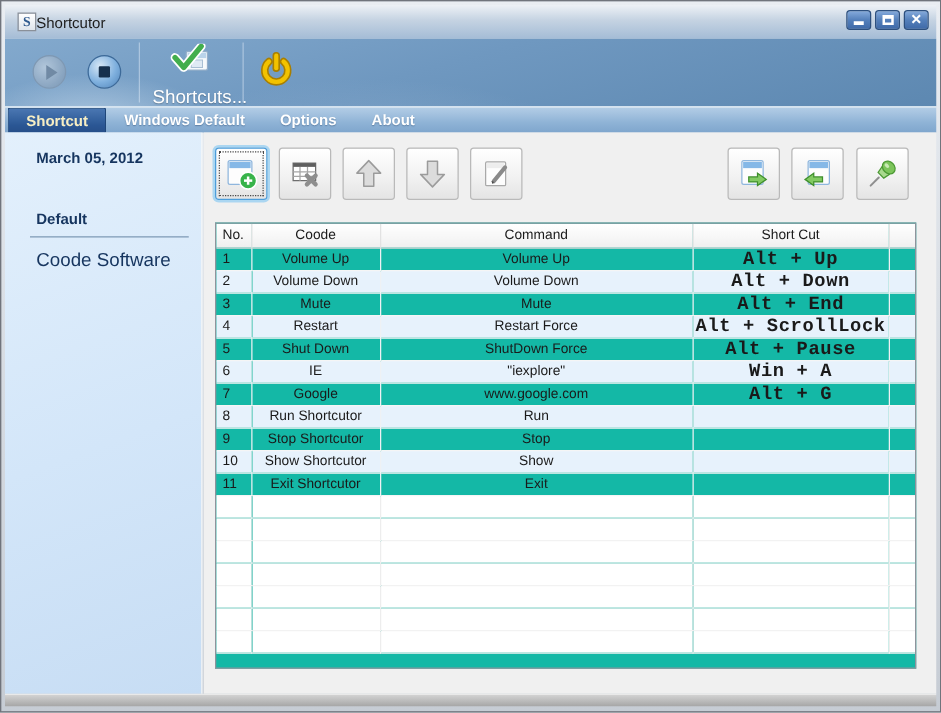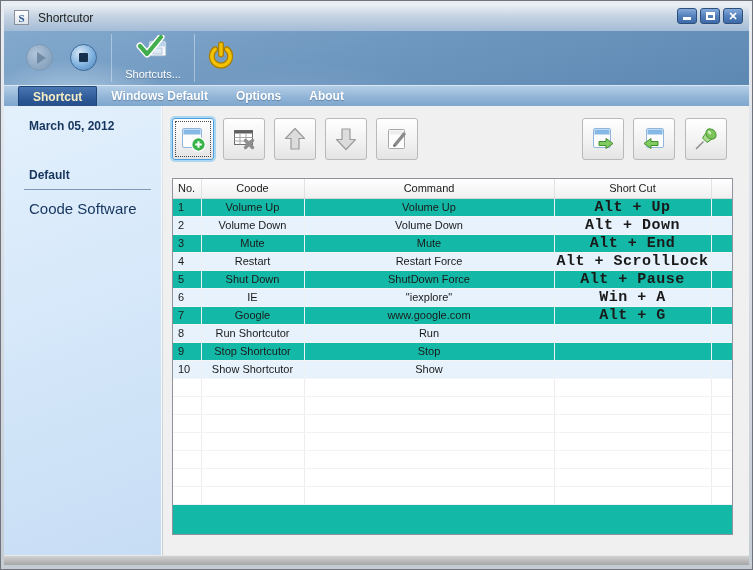--- a/index.html
+++ b/index.html
@@ -8,21 +8,21 @@
   .window { position:relative; width:753px; height:570px; border:1px solid #70747c;
             background:linear-gradient(#e9edf2,#c6ccd4); overflow:hidden; }
 
   
   .titlebar { position:absolute; left:3px; right:3px; top:3px; height:27px;
               background:linear-gradient(#edf1f6 0%, #c5d3e2 45%, #a4bcd6 100%);
               display:flex; align-items:center; padding-left:10px; }
   .app-icon { width:15px; height:15px; background:linear-gradient(#ffffff,#dfe5ec); border:1px solid #8a9099;
               color:#2f5a8f; font-family:"Liberation Serif",serif; font-weight:bold; font-size:11px;
               display:flex; align-items:center; justify-content:center; }
-  .title-text { margin-left:9px; font-size:12px; color:#1c1c1c; }
+  .title-text { font-size:12px; color:#1c1c1c; }
   .win-controls { position:absolute; right:6px; top:4px; display:flex; gap:3px; }
   .win-btn { width:20px; height:16px; border:1px solid #2c4f7e; border-radius:3px;
              background:linear-gradient(#85aadb 0%, #5480bb 50%, #3f6aa8 100%);
              display:flex; align-items:center; justify-content:center; cursor:default; }
   .glyph-min { width:8px; height:3px; background:#fff; margin-top:5px; }
   .glyph-max { width:9px; height:8px; border:2px solid #fff; border-top-width:3px; }
   .glyph-close { color:#fff; font-size:11px; font-weight:bold; line-height:1; }
 
   
   .banner { position:absolute; left:3px; right:3px; top:30px; height:54px;
@@ -33,27 +33,27 @@
   .banner .sep { position:absolute; top:3px; bottom:3px; width:1px; background:rgba(230,240,250,0.45); }
   .tb-play { position:absolute; left:22px; top:13px; width:27px; height:27px; border-radius:50%;
              background:radial-gradient(circle at 9px 9px, #c3d2e1, #8ca4bd 70%, #7b93ad);
              border:1px solid #7f94ab; opacity:0.75; display:flex; align-items:center; justify-content:center; }
   .tb-play .tri { width:0; height:0; border-left:9px solid #6d8299; border-top:6px solid transparent; border-bottom:6px solid transparent; margin-left:3px; }
   .tb-stop { position:absolute; left:66px; top:13px; width:27px; height:27px; border-radius:50%;
              background:radial-gradient(circle at 9px 8px, #d6e7f6, #7fb0de 55%, #4e82b8);
              border:1px solid #3d6a99; display:flex; align-items:center; justify-content:center; }
   .tb-stop .sq { width:9px; height:9px; background:#16304d; border-radius:1px; }
   .tb-shortcuts { position:absolute; left:118px; top:4px; width:62px; height:46px; text-align:center; cursor:default; }
-  .tb-shortcuts .lbl { font-size:11px; color:#ffffff; margin-top:1px; text-shadow:0 1px 1px rgba(0,0,0,0.25); }
+  .tb-shortcuts .lbl { font-size:15px; color:#ffffff; margin-top:1px; text-shadow:0 1px 1px rgba(0,0,0,0.25); }
   .tb-power { position:absolute; left:202px; top:10px; width:30px; height:32px; }
 
   
   .tabbar { position:absolute; left:3px; right:3px; top:84px; height:21px;
             background:linear-gradient(#b3cde6 0%, #8fb3d6 60%, #7fa6cd 100%);
-            border-top:1px solid #d9e7f3; display:flex; align-items:stretch; padding-left:14px;text-align:right; }
+            border-top:1px solid #d9e7f3; display:flex; align-items:stretch; padding-left:2px;text-align:right; }
   .tab { display:flex; align-items:center; padding:0 14px; font-size:12px; font-weight:bold;
          color:#ffffff; text-shadow:0 1px 1px rgba(40,70,110,0.45); cursor:default; }
   .tab.active { background:linear-gradient(#4a77b2, #2a5694 70%, #274f89);
                 color:#f7eec3; border:1px solid #1f4679; border-bottom:none; border-radius:2px 2px 0 0; text-shadow:none; }
 
   
   .sidebar { position:absolute; left:3px; top:105px; width:158px; bottom:14px;
              background:linear-gradient(160deg, #e3f0fc 0%, #d3e6f9 55%, #c7ddf4 100%);
              border-right:1px solid #f6f9fc; color:#16355f; }
   .sb-date { position:absolute; left:25px; top:13px; font-size:12px; font-weight:bold; }
@@ -303,20 +303,27 @@
               <td class="shortcut"></td>
               <td></td>
             </tr>
             <tr>
               <td class="no-col">10</td>
               <td>Show Shortcutor</td>
               <td>Show</td>
               <td class="shortcut"></td>
               <td></td>
             </tr>
+            <tr>
+              <td class="no-col">11</td>
+              <td>Exit Shortcutor</td>
+              <td>Exit</td>
+              <td class="shortcut"></td>
+              <td></td>
+            </tr>
             <tr class="filler">
               <td></td>
               <td></td>
               <td></td>
               <td></td>
               <td></td>
             </tr>
             <tr class="filler">
               <td></td>
               <td></td>

